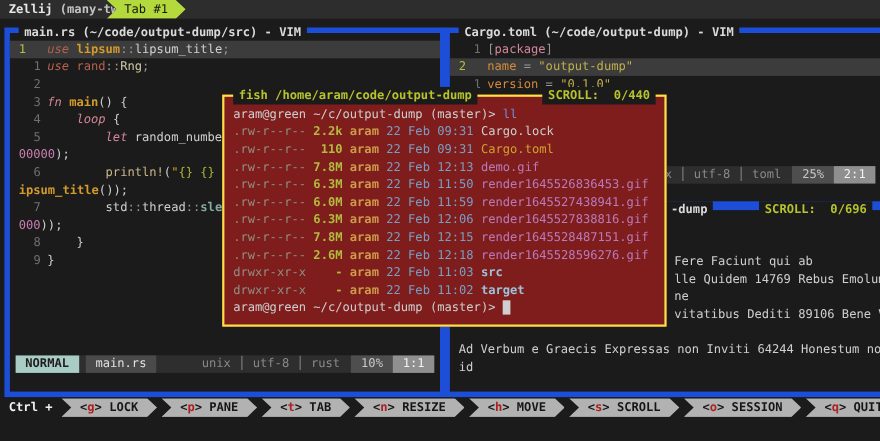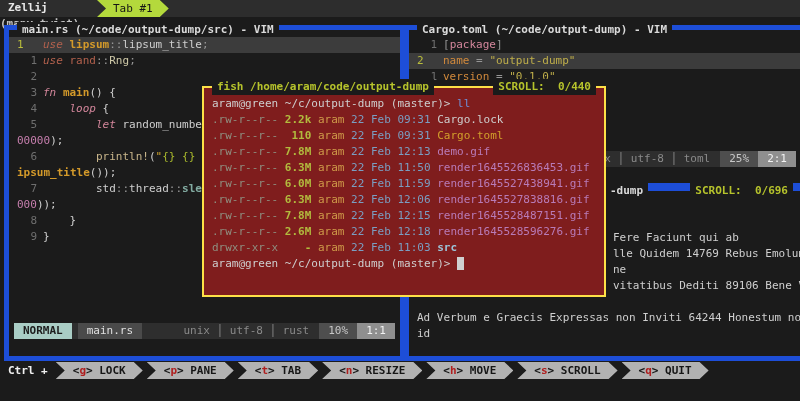--- a/index.html
+++ b/index.html
@@ -1,19 +1,19 @@
 <!DOCTYPE html>
 <html><head>
 <meta charset="utf-8">
 <style>
   html,body{margin:0;padding:0;background:#111;}
   .screen{position:relative;width:800px;height:401px;background:#1b1b1b;overflow:hidden;
     font-family:"DejaVu Sans Mono",monospace;font-size:11px;line-height:16px;color:#cfcfcf;}
   
-  .topbar{position:absolute;left:0;top:0;width:800px;height:17px;background:#2d2d2d;display:flex;align-items:flex-start;flex-direction:column;}
+  .topbar{position:absolute;left:0;top:0;width:800px;height:17px;background:#2d2d2d;display:flex;align-items:center;}
   .session{margin-left:8px;font-weight:bold;color:#e6e6e6;white-space:pre;}
   .session-name{color:#c4c4c4;font-weight:bold;white-space:pre;}
   .tab{position:absolute;left:97px;top:0;height:17px;line-height:17px;padding:0 16px;background:#b4d93c;color:#151515;
     font-weight:normal;white-space:pre;clip-path:polygon(0 0,calc(100% - 9px) 0,100% 50%,calc(100% - 9px) 100%,0 100%,9px 50%);}
   
   .pane{position:absolute;border:5px solid #1d4ed8;background:transparent;}
   .pane-title{position:absolute;top:-8px;left:8px;background:#1b1b1b;padding:0 5px;font-weight:bold;color:#dadada;white-space:pre;}
   .pane-scroll{position:absolute;top:-8px;right:8px;background:#1b1b1b;padding:0 5px;font-weight:bold;color:#b6c32c;white-space:pre;}
   .pane-body{position:absolute;left:0;right:0;top:0;bottom:0;padding-top:7px;overflow:hidden;}
   .row{white-space:pre;height:16px;padding-left:8px;}
@@ -38,21 +38,21 @@
   .chip.pos{background:#8f8f8f;color:#f2f2f2;}
   
   .tk-use{color:#b3614d;font-style:italic}.tk-use2{color:#b3614d}
   .tk-crate{color:#d49a2a;font-weight:bold}.tk-id{color:#cfcfcf}.tk-id2{color:#cfc9a8}
   .tk-pn{color:#969696}.tk-kw{color:#d3869b;font-style:italic}
   .tk-fname{color:#d49a2a;font-weight:bold}.tk-mac{color:#c9b68b}
   .tk-str{color:#cfa42c}.tk-strin{color:#a9b92d}.tk-numlit{color:#c77fae}
   .tk-teal{color:#82aba1;font-weight:bold}
   .tk-sect{color:#d3869b}.tk-tomlkey{color:#d28a3c}.tk-tomlval{color:#bfae4a}
   .tk-perm{color:#8f8f80}.tk-size{color:#b2bb3e;font-weight:bold}
-  .tk-owner{color:#cf9b4a;font-weight:normal}.tk-date{color:#7a9ec2}
+  .tk-owner{color:#cf9b4a;font-weight:bold}.tk-date{color:#7a9ec2}
   .tk-file{color:#cecece}.tk-ftoml{color:#d2a02c;}
   .tk-fgif{color:#b87bb8}.tk-fdir{color:#9cc3d8;font-weight:bold}
   .tk-prm{color:#cecece}.tk-cmd{color:#6f8fd7}
   .tk-cursor{background:#cfcfcf;color:#1b1b1b}
   .tk-txt{color:#cfcfcf}
   
   .keybar{position:absolute;left:0;top:362px;width:764px;height:17px;display:flex;align-items:stretch;padding-left:8px;box-sizing:border-box;}
   .keybar .prefix{color:#f0f0f0;font-weight:bold;line-height:17px;white-space:pre;margin-right:8px;}
   .ribbon{background:#b2b2b2;color:#161616;font-weight:bold;line-height:17px;padding:0 17px;margin-right:4px;white-space:pre;
     clip-path:polygon(0 0,calc(100% - 9px) 0,100% 50%,calc(100% - 9px) 100%,0 100%,9px 50%);}
@@ -137,32 +137,34 @@
         <div class="row"><span class="tk-prm">aram@green ~/c/output-dump (master)&gt; </span><span class="tk-cmd">ll</span></div>
         <div class="row"><span class="tk-perm">.rw-r--r--</span><span class="tk-size"> 2.2k </span><span class="tk-owner">aram </span><span class="tk-date">22 Feb 09:31 </span><span class="tk-file">Cargo.lock</span></div>
         <div class="row"><span class="tk-perm">.rw-r--r--</span><span class="tk-size">  110 </span><span class="tk-owner">aram </span><span class="tk-date">22 Feb 09:31 </span><span class="tk-ftoml">Cargo.toml</span></div>
         <div class="row"><span class="tk-perm">.rw-r--r--</span><span class="tk-size"> 7.8M </span><span class="tk-owner">aram </span><span class="tk-date">22 Feb 12:13 </span><span class="tk-fgif">demo.gif</span></div>
         <div class="row"><span class="tk-perm">.rw-r--r--</span><span class="tk-size"> 6.3M </span><span class="tk-owner">aram </span><span class="tk-date">22 Feb 11:50 </span><span class="tk-fgif">render1645526836453.gif</span></div>
         <div class="row"><span class="tk-perm">.rw-r--r--</span><span class="tk-size"> 6.0M </span><span class="tk-owner">aram </span><span class="tk-date">22 Feb 11:59 </span><span class="tk-fgif">render1645527438941.gif</span></div>
         <div class="row"><span class="tk-perm">.rw-r--r--</span><span class="tk-size"> 6.3M </span><span class="tk-owner">aram </span><span class="tk-date">22 Feb 12:06 </span><span class="tk-fgif">render1645527838816.gif</span></div>
         <div class="row"><span class="tk-perm">.rw-r--r--</span><span class="tk-size"> 7.8M </span><span class="tk-owner">aram </span><span class="tk-date">22 Feb 12:15 </span><span class="tk-fgif">render1645528487151.gif</span></div>
         <div class="row"><span class="tk-perm">.rw-r--r--</span><span class="tk-size"> 2.6M </span><span class="tk-owner">aram </span><span class="tk-date">22 Feb 12:18 </span><span class="tk-fgif">render1645528596276.gif</span></div>
         <div class="row"><span class="tk-perm">drwxr-xr-x</span><span class="tk-size">    - </span><span class="tk-owner">aram </span><span class="tk-date">22 Feb 11:03 </span><span class="tk-fdir">src</span></div>
+        <div class="row"><span class="tk-perm">drwxr-xr-x</span><span class="tk-size">    - </span><span class="tk-owner">aram </span><span class="tk-date">22 Feb 11:02 </span><span class="tk-fdir">target</span></div>
         <div class="row"><span class="tk-prm">aram@green ~/c/output-dump (master)&gt; </span><span class="tk-cursor"> </span></div>
       </div>
   </div>
 
   <div class="keybar">
     <span class="prefix">Ctrl +</span>
   <div class="ribbon"><span>&lt;</span><span class="key">g</span><span>&gt; LOCK</span></div>
       <div class="ribbon"><span>&lt;</span><span class="key">p</span><span>&gt; PANE</span></div>
       <div class="ribbon"><span>&lt;</span><span class="key">t</span><span>&gt; TAB</span></div>
       <div class="ribbon"><span>&lt;</span><span class="key">n</span><span>&gt; RESIZE</span></div>
       <div class="ribbon"><span>&lt;</span><span class="key">h</span><span>&gt; MOVE</span></div>
       <div class="ribbon"><span>&lt;</span><span class="key">s</span><span>&gt; SCROLL</span></div>
+      <div class="ribbon"><span>&lt;</span><span class="key">o</span><span>&gt; SESSION</span></div>
       <div class="ribbon"><span>&lt;</span><span class="key">q</span><span>&gt; QUIT</span></div>
     </div>
 
   <div class="hintbar">
     <span class="hint-badge">(FLOATING PANES VISIBLE)</span><span class="hint-plain">: </span><span class="hint-plain">Press </span><span class="hint-key">Ctrl-p</span><span class="hint-plain"> + </span><span class="hint-key">&lt;w&gt;</span><span class="hint-plain"> to hide.</span>
   </div>
 
 </div>
 
 </body></html>

